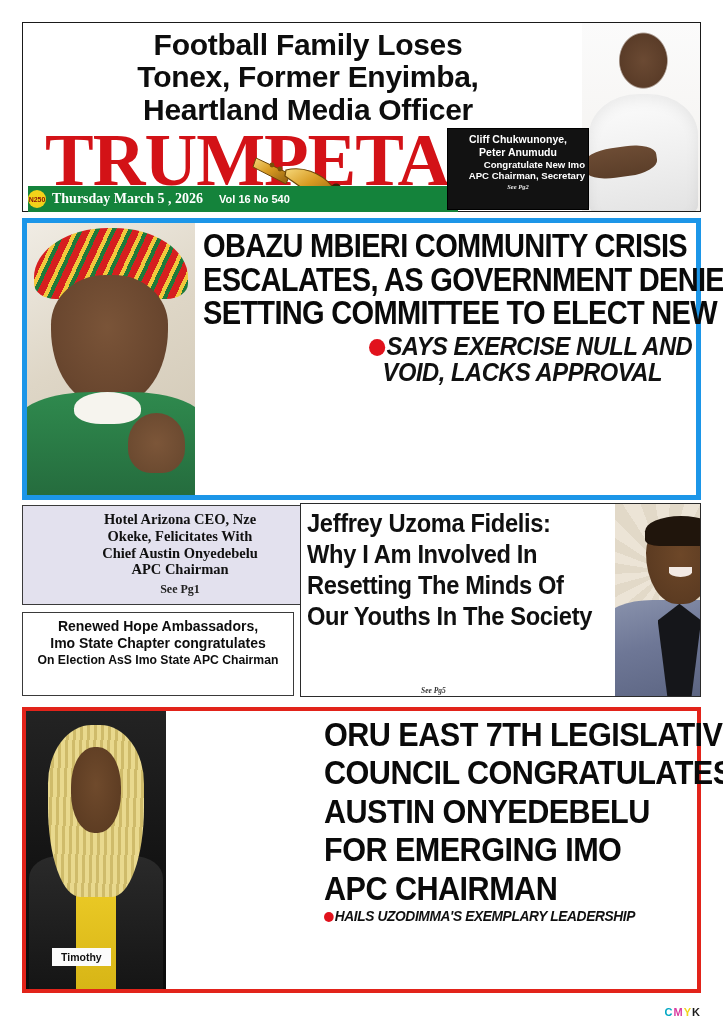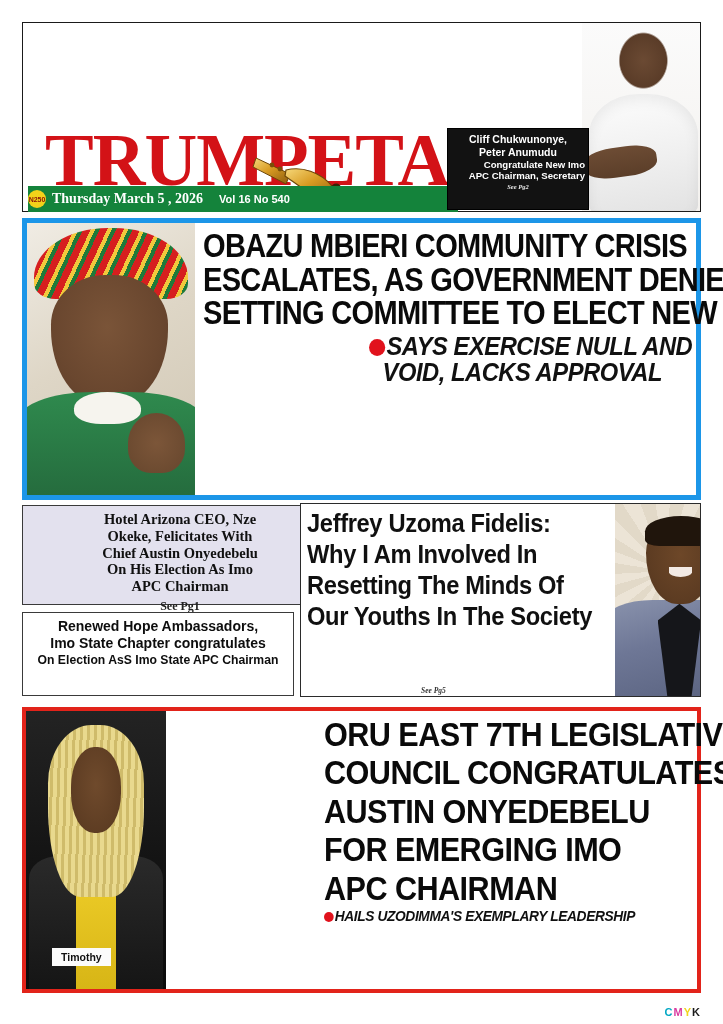--- a/index.html
+++ b/index.html
@@ -468,20 +468,25 @@
   .cmyk .m { color:#d93ba0; }
   .cmyk .y { color:#f0d51b; }
   .cmyk .k { color:#1a1a1a; }
 </style>
 </head>
 <body>
 
 <div class="page">
 
   <div class="top-banner">
+    <div class="banner-head">
+      <span class="l">Football Family Loses</span>
+      <span class="l">Tonex, Former Enyimba,</span>
+      <span class="l">Heartland Media Officer</span>
+    </div>
     <div class="banner-photo">
       <div class="bg"></div>
       <div class="body-w"></div>
       <div class="arm"></div>
     </div>
   </div>
 
   <div class="masthead">
     <div class="mast-word">TRUMPETA</div>
     <svg class="trumpet" viewBox="0 0 100 56">
@@ -534,21 +539,20 @@
         <span class="r2">VOID, LACKS APPROVAL</span>
       </div>
 
     </div>
   </div>
 
   <div class="box-arizona">
     <span class="l">Hotel Arizona CEO, Nze</span>
     <span class="l">Okeke,  Felicitates With</span>
     <span class="l">Chief Austin Onyedebelu</span>
-    <span class="l">On His Election As Imo</span>
     <span class="l">APC Chairman</span>
     <span class="pg">See Pg1</span>
   </div>
 
   <div class="box-renewed">
     <span class="l l1">Renewed Hope Ambassadors,</span>
     <span class="l l2">Imo State Chapter congratulates</span>
     <span class="l l4">On Election AsS Imo State APC Chairman</span>
   </div>
 

